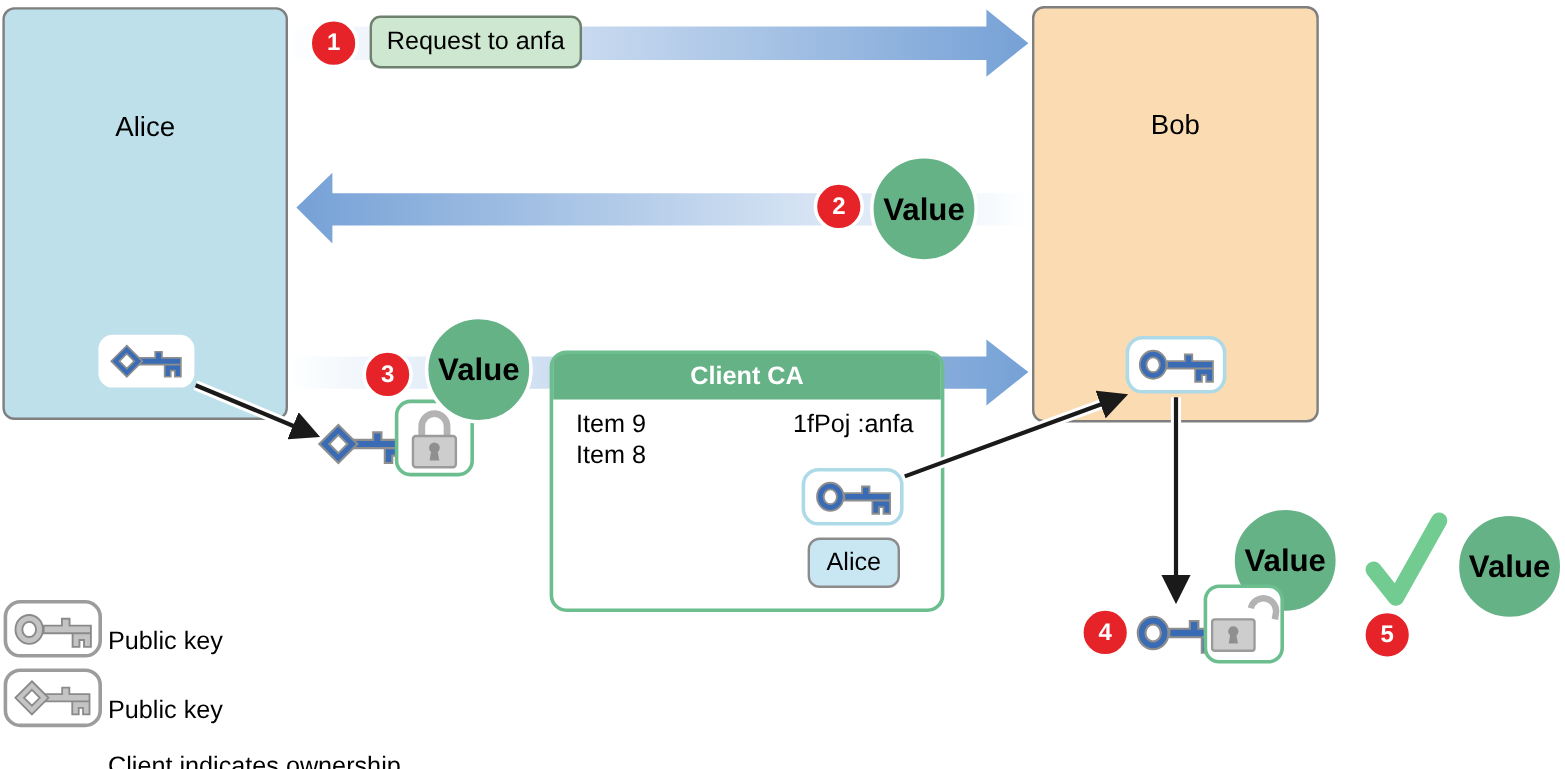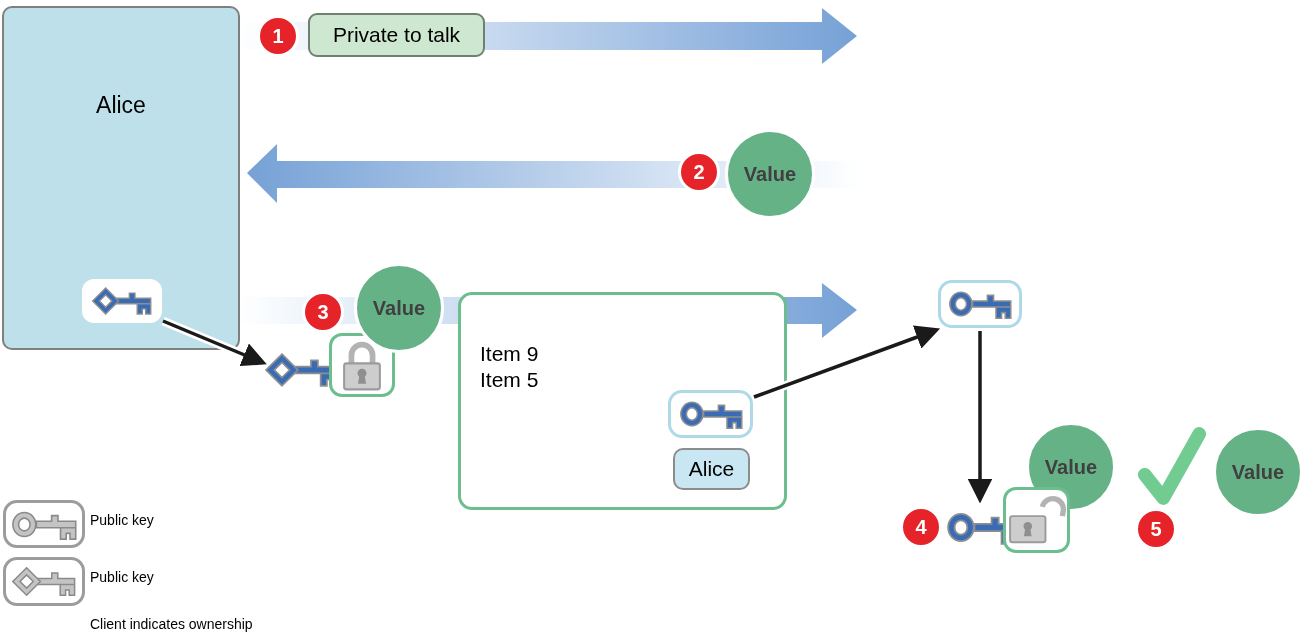--- a/index.html
+++ b/index.html
@@ -19,21 +19,21 @@
   .st-l0{stop-color:#feffff;}
   .st-l1{stop-color:#eef4fb;}
   .st-b{stop-color:var(--arrow-blue);}
   .thin-casing{stroke:#ffffff;stroke-width:8.5;fill:none;}
   .thin-line{stroke:#1a1a1a;stroke-width:3.5;fill:none;}
   
   .badge{position:absolute;width:36px;height:36px;border-radius:50%;background:var(--badge-red);
     border:3px solid #fff;color:#fff;font-weight:bold;font-size:20px;
     display:flex;align-items:center;justify-content:center;z-index:5;}
   .value-circle{position:absolute;width:84px;height:84px;border-radius:50%;background:var(--green);
-    border:3px solid #fff;color:#404040;font-weight:bold;font-size:20px;
+    border:3px solid #fff;color:#000000;font-weight:bold;font-size:26px;
     display:flex;align-items:center;justify-content:center;z-index:4;}
   
   #request-pill{position:absolute;left:308px;top:13px;width:177px;height:44px;box-sizing:border-box;
     background:var(--pill-fill);border:2px solid var(--pill-border);border-radius:9px;
     display:flex;align-items:center;justify-content:center;font-size:21px;z-index:5;}
   
   #certificate{position:absolute;left:458px;top:292px;width:329px;height:218px;box-sizing:border-box;
     background:#fff;border:3px solid var(--cert-border);border-radius:14px;z-index:3;}
   #cert-header{height:38px;background:var(--green);border-radius:10px 10px 0 0;
     display:flex;align-items:center;justify-content:center;color:#fff;font-weight:bold;font-size:21px;}
@@ -58,41 +58,44 @@
   #lock-box-4{left:1003px;top:487px;width:67px;height:66px;z-index:5;overflow:visible;}
   .free-key{position:absolute;z-index:3;}
   #free-private-key{left:264px;top:350px;width:76px;height:40px;}
   #free-public-key{left:946px;top:508px;width:74px;height:39px;z-index:5;}
   #check-icon{position:absolute;left:1137px;top:426px;width:70px;height:80px;z-index:3;}
   
   .legend-chip{position:absolute;left:3px;width:82px;height:48px;box-sizing:border-box;background:#fff;
     border:3px solid #9c9c9c;border-radius:14px;display:flex;align-items:center;justify-content:center;z-index:1;}
   #legend-public-chip{top:500px;}
   #legend-private-chip{top:557px;height:49px;}
-  .legend-label{position:absolute;left:90px;font-size:14px;z-index:1;}
+  .legend-label{position:absolute;left:90px;font-size:21px;z-index:1;margin-top:11px;}
   #legend-public-label{top:512px;}
   #legend-private-label{top:569px;}
   #legend-note{top:616px;}
   
   .key-metal-blue{fill:var(--key-blue);stroke:var(--key-outline);stroke-width:2.5;}
   .key-hole{fill:#fff;stroke:var(--key-outline);stroke-width:2.5;}
   .key-metal-gray{fill:var(--key-gray);stroke:#8a8a8a;stroke-width:2.5;}
   .key-hole-g{fill:#fff;stroke:#8a8a8a;stroke-width:2.5;}
   .lock-body{fill:var(--lock-gray);stroke:var(--lock-outline);stroke-width:2.5;}
   .lock-shackle{fill:none;stroke:#b3b3b3;stroke-width:7;}
   .lock-keyhole{fill:var(--lock-dark);}
   .check-path{fill:none;stroke:var(--check-green);stroke-width:14;stroke-linecap:round;stroke-linejoin:round;}
 </style>
 </head>
 <body>
 
 <div id="stage">
 
   <div id="alice-box" class="actor-box">
     <div class="actor-label">Alice</div>
+  </div>
+  <div id="bob-box" class="actor-box">
+    <div class="actor-label">Bob</div>
   </div>
 
   <svg id="big-arrows" class="overlay">
     <defs>
       <linearGradient id="gradR" x1="0" y1="0" x2="1" y2="0">
         <stop offset="0" class="st-l0"></stop>
           <stop offset="0.12" class="st-l1"></stop>
           <stop offset="1" class="st-b"></stop>
       </linearGradient>
       <linearGradient id="gradL" x1="0" y1="0" x2="1" y2="0">
@@ -100,21 +103,21 @@
           <stop offset="0.88" class="st-l1"></stop>
           <stop offset="1" class="st-l0"></stop>
       </linearGradient>
     </defs>
     <polygon fill="url(#gradR)" points="241,22 822,22 822,8 857,36 822,64 822,50 241,50"></polygon>
     <polygon fill="url(#gradL)" points="858,161 277,161 277,144 247,173 277,203 277,188 858,188"></polygon>
     <polygon fill="url(#gradR)" points="241,297 822,297 822,283 857,310 822,338 822,324 241,324"></polygon>
   </svg>
 
   <div class="badge" style="left:257px;top:15px;">1</div>
-  <div id="request-pill">Private to talk</div>
+  <div id="request-pill">Request to anfa</div>
 
   <div class="badge" style="left:678px;top:151px;">2</div>
   <div class="value-circle" style="left:725px;top:129px;">Value</div>
 
   <div class="badge" style="left:302px;top:291px;">3</div>
   <div class="value-circle" style="left:354px;top:263px;">Value</div>
 
   <svg id="free-private-key" class="free-key" viewBox="-4 0 110 54">
     <path class="key-metal-blue" d="M40,22 H64 V13 H74 V22 H102 V32 H40 Z M78,32 H102 V50 H93 V41 H87 V50 H78 Z"></path>
     <path class="key-metal-blue" d="M22,4 L45,27 L22,50 L-1,27 Z"></path>
@@ -123,24 +126,26 @@
   <div id="lock-box-3" class="lock-box">
     <svg width="46" height="52" viewBox="0 0 56 64">
       <path class="lock-shackle" d="M15,32 V20 a13,13 0 0 1 26,0 V32"></path>
       <rect class="lock-body" x="6" y="30" width="44" height="32" rx="3"></rect>
       <circle class="lock-keyhole" cx="28" cy="42" r="5.5"></circle>
       <path class="lock-keyhole" d="M25,44 L31,44 L33,55 L23,55 Z"></path>
     </svg>
   </div>
 
   <div id="certificate">
+    <div id="cert-header">Client CA</div>
     <div id="cert-items" class="cert-text">
       <div>Item 9</div>
-      <div>Item 5</div>
+      <div>Item 8</div>
     </div>
+    <div id="cert-signature" class="cert-text">1fPoj :anfa</div>
     <div id="cert-key-chip" class="key-chip">
       <svg width="64" height="34" viewBox="0 0 104 54">
         <path class="key-metal-blue" d="M40,22 H64 V13 H74 V22 H102 V32 H40 Z M78,32 H102 V50 H93 V41 H87 V50 H78 Z"></path>
         <ellipse class="key-metal-blue" cx="21" cy="27" rx="18" ry="19"></ellipse>
         <ellipse class="key-hole" cx="21" cy="27" rx="9" ry="10"></ellipse>
       </svg>
     </div>
     <div id="owner-badge">Alice</div>
   </div>
 

